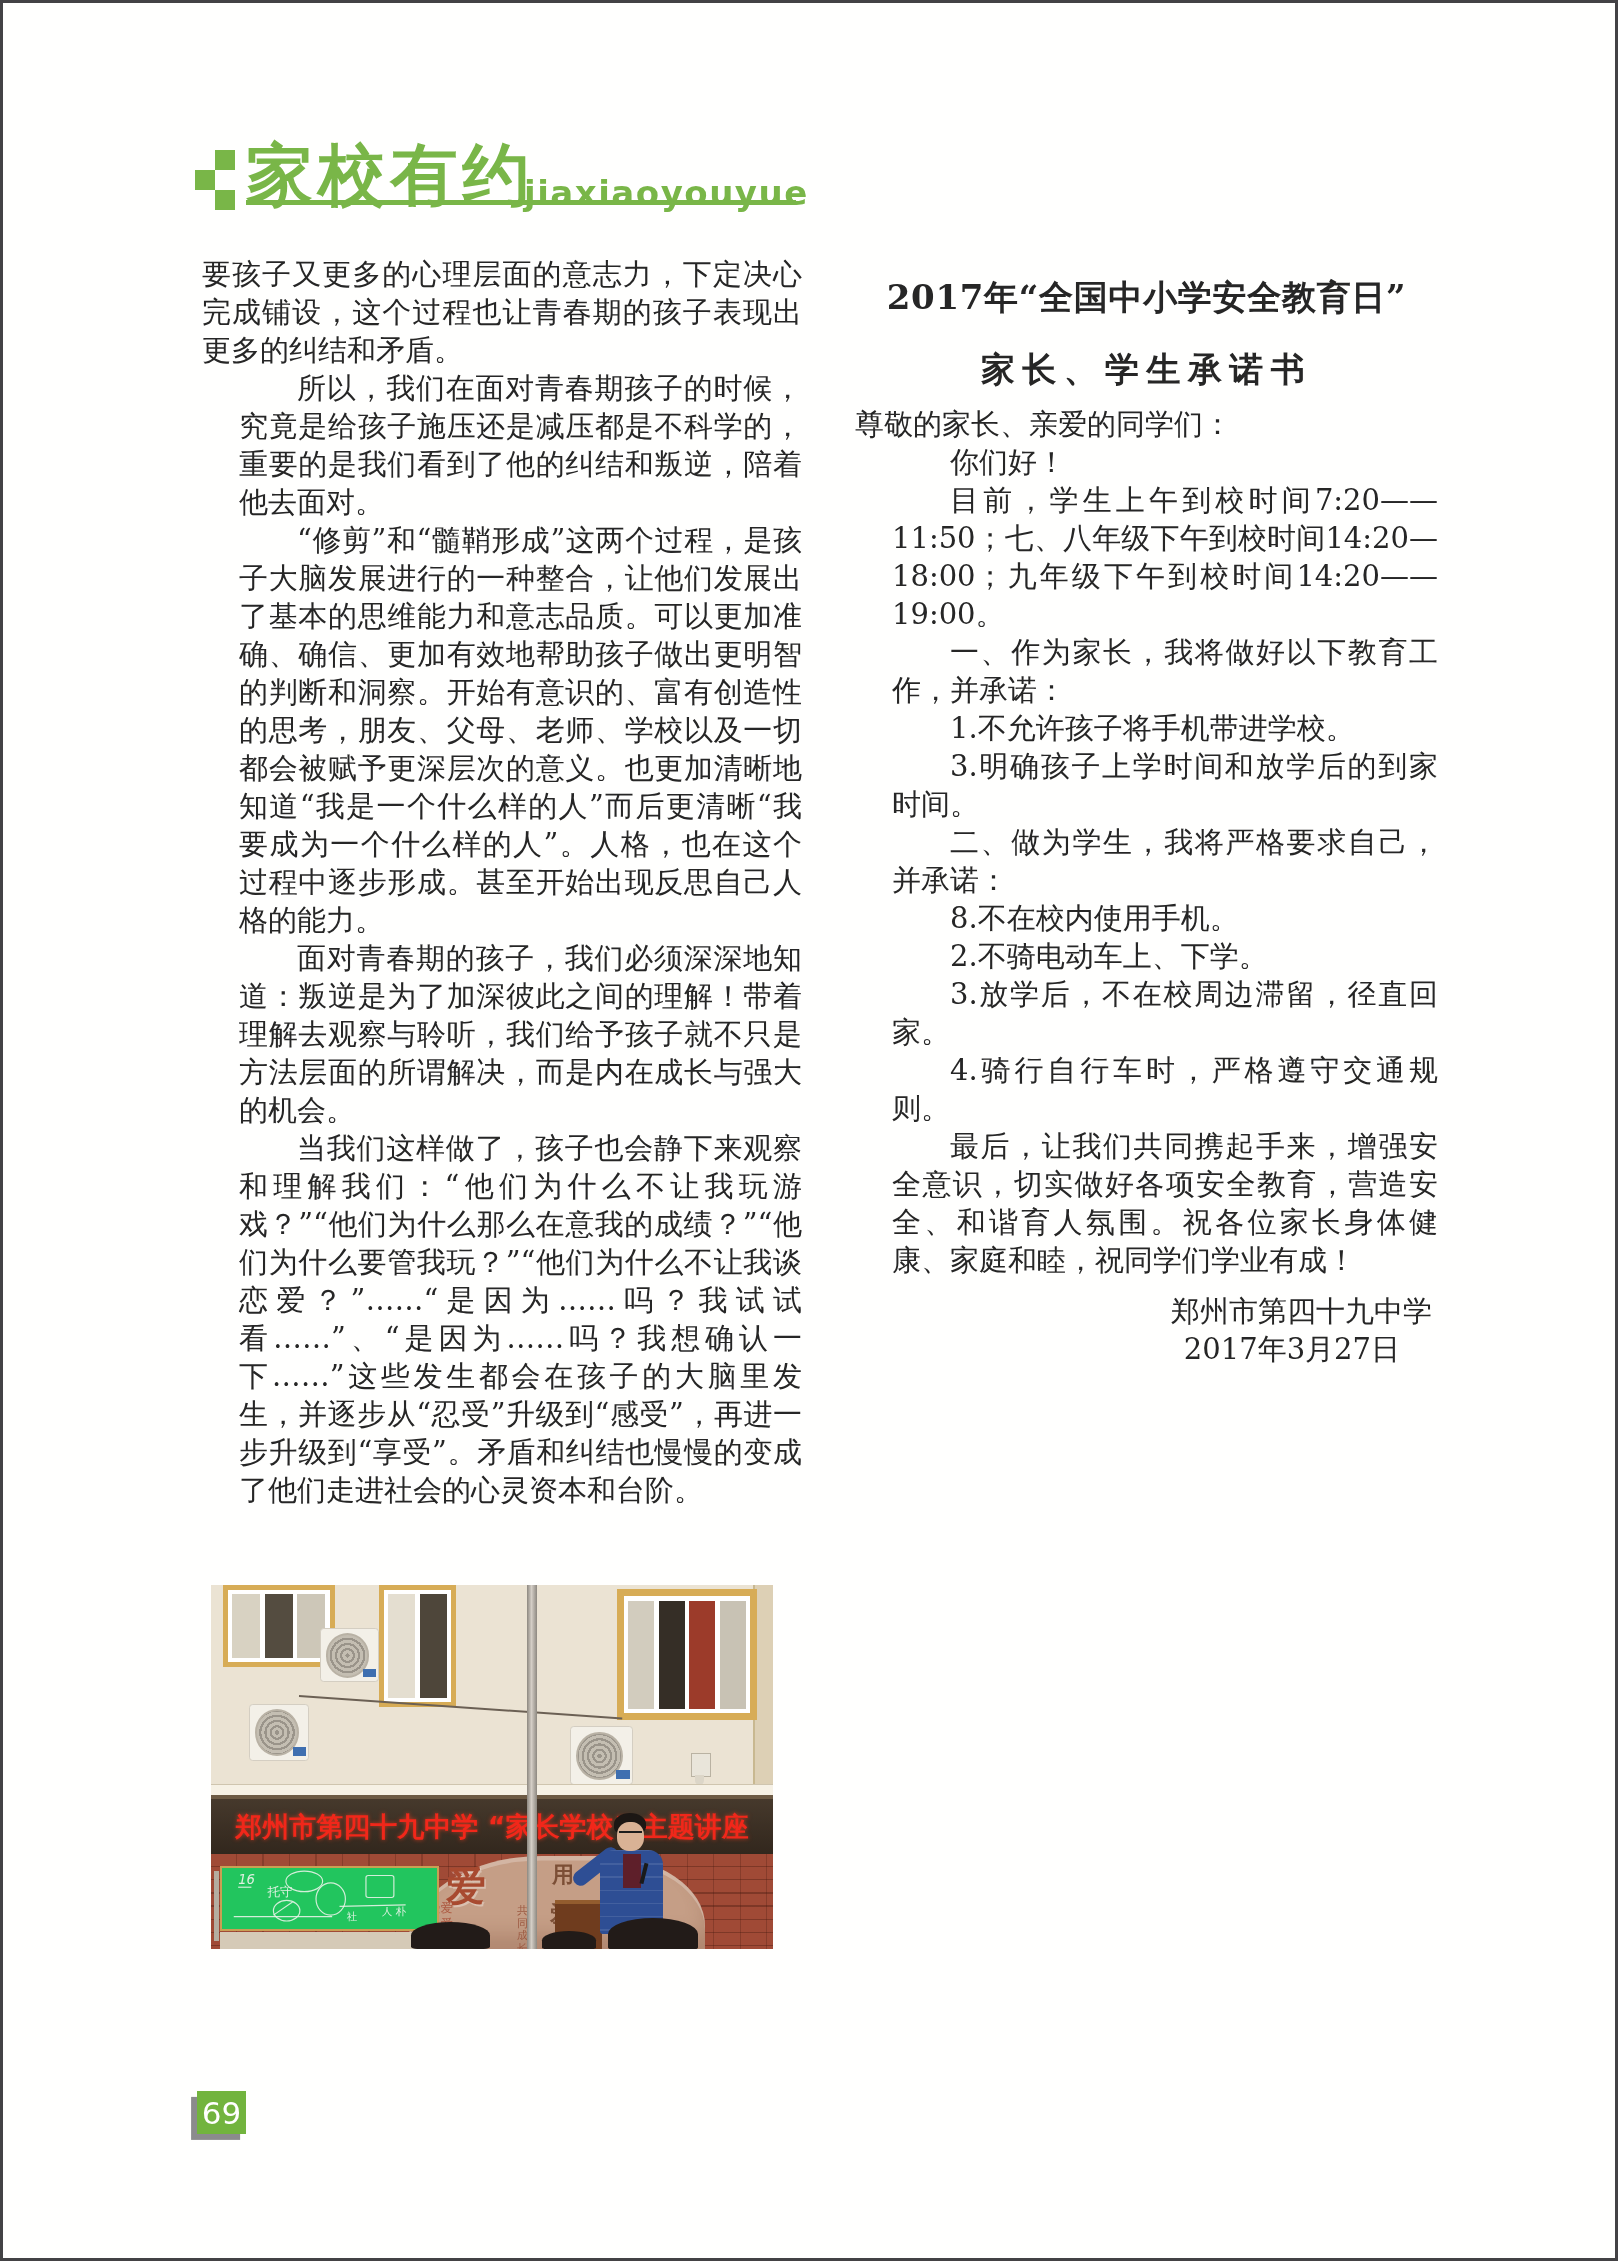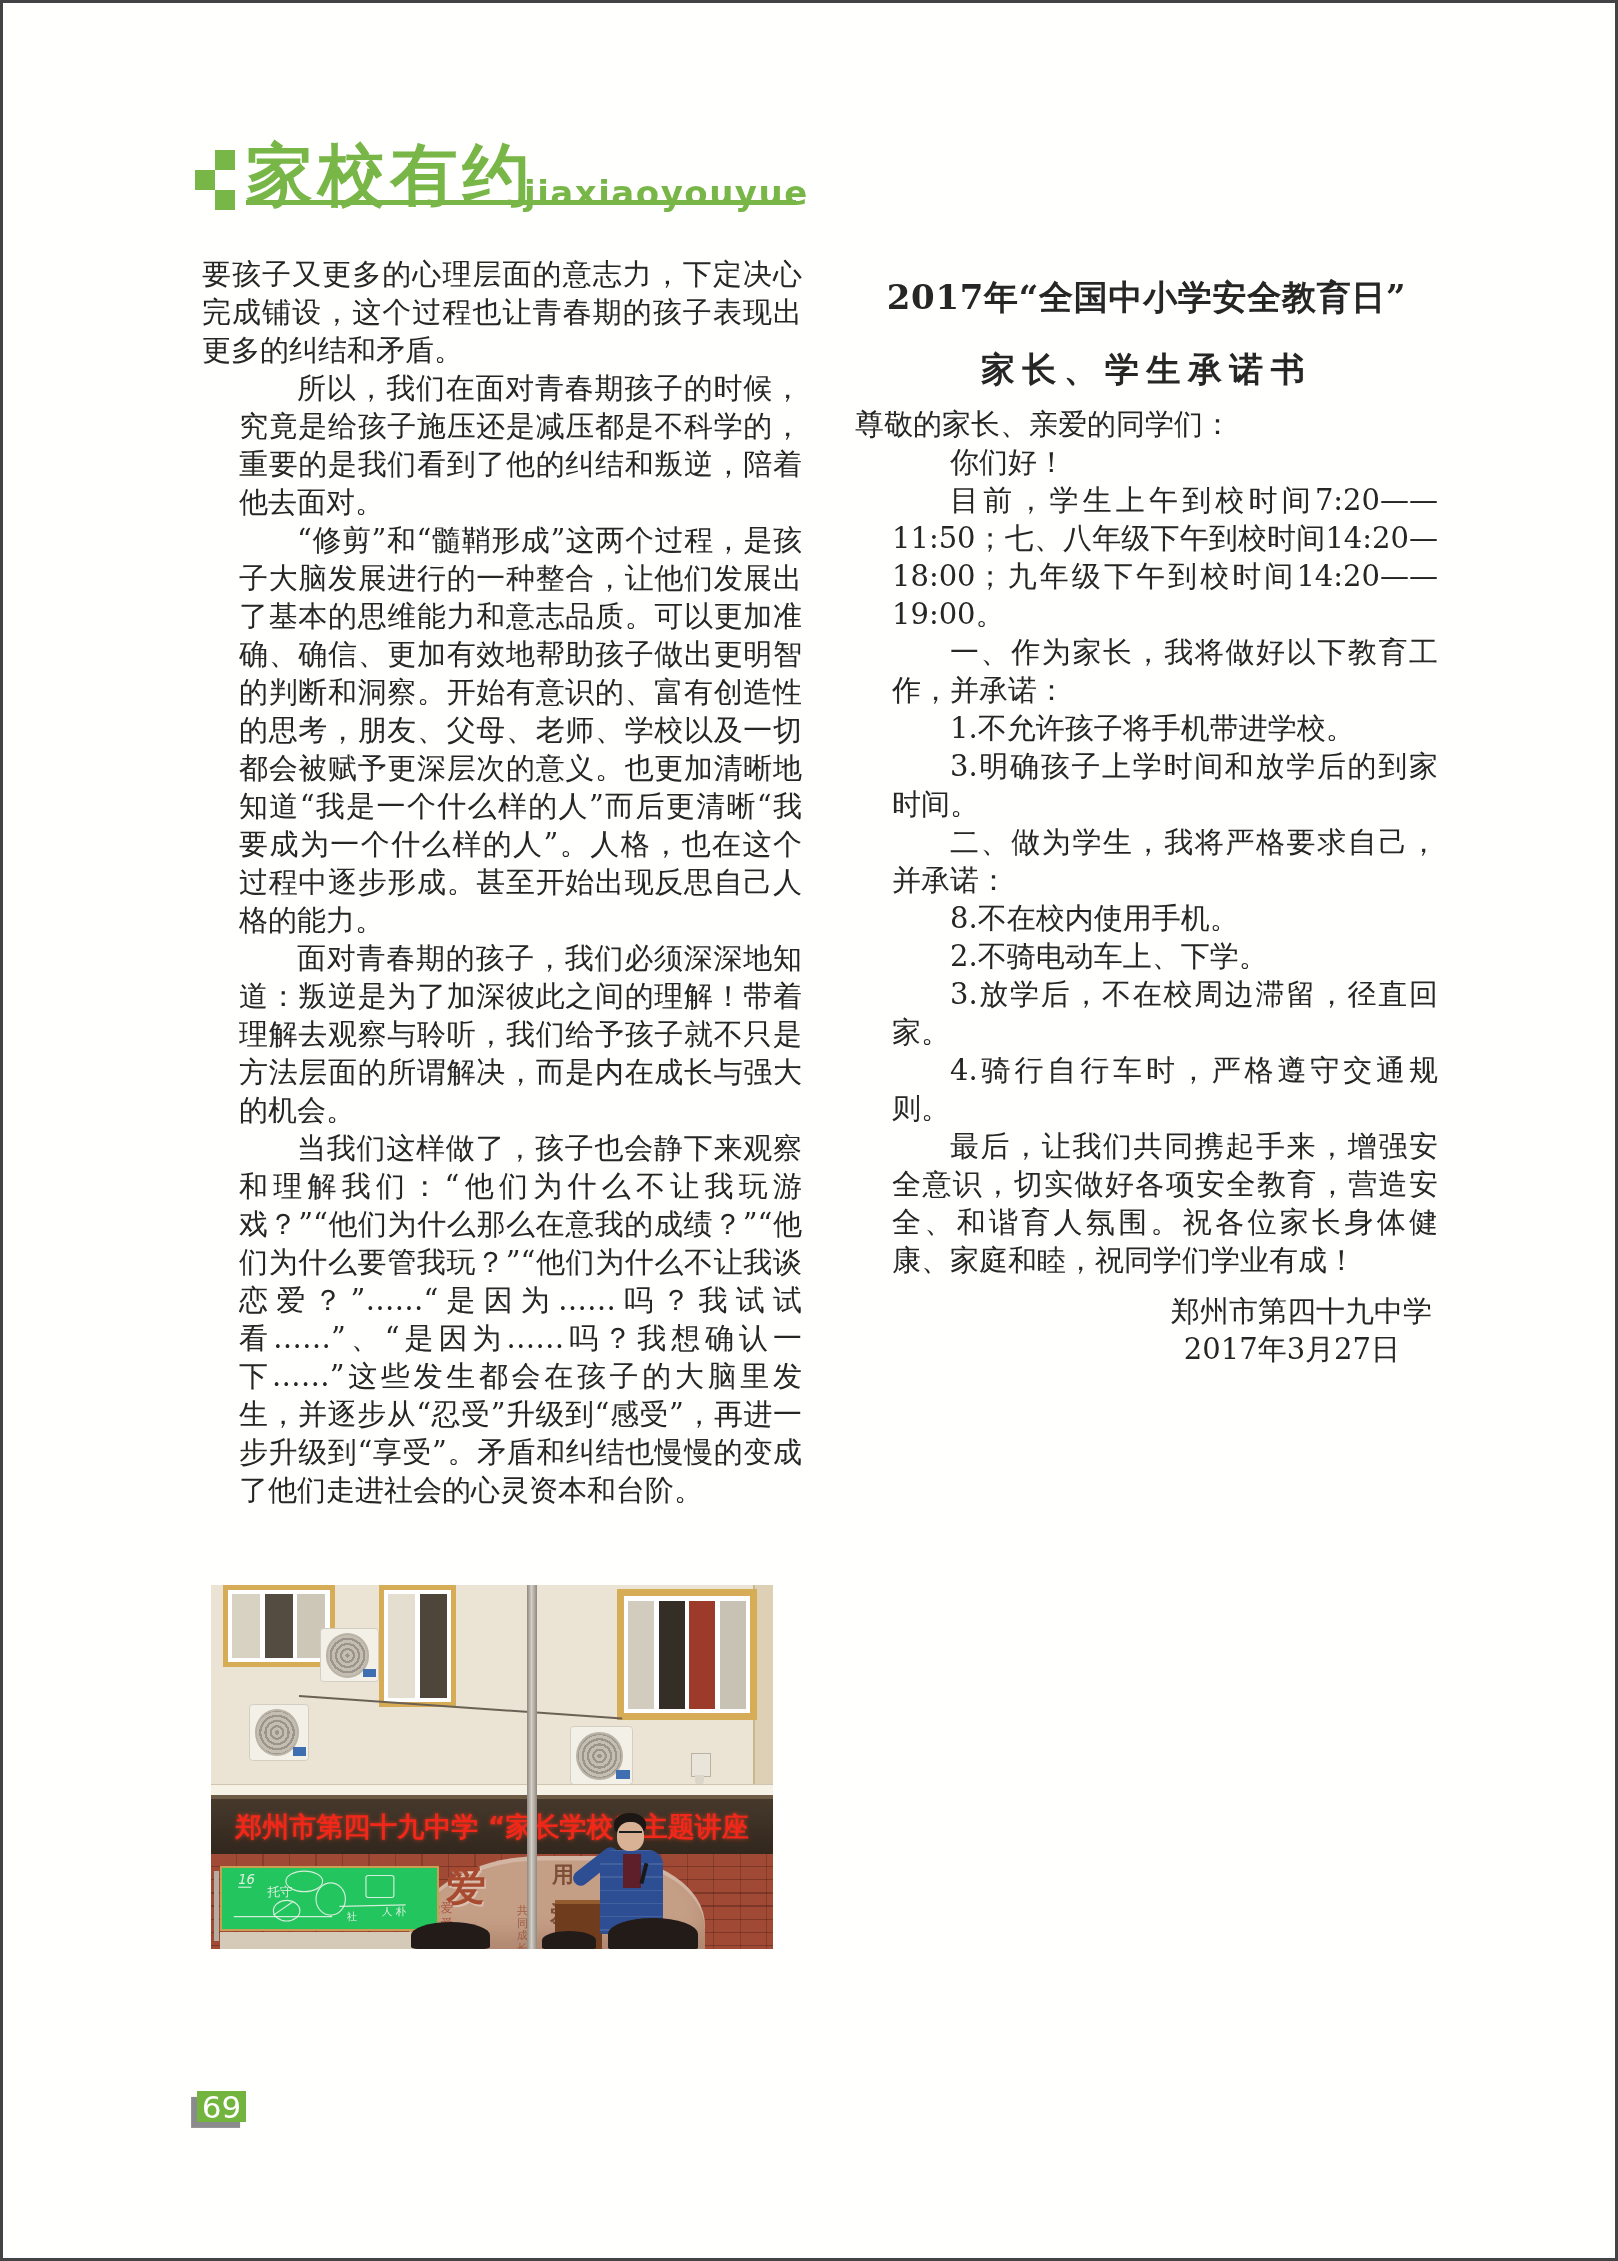--- a/index.html
+++ b/index.html
@@ -91,21 +91,21 @@
     background-image:repeating-linear-gradient(180deg, rgba(255,255,255,.10) 0 1.5px, rgba(0,0,0,0) 1.5px 13.2px);}
   .shirt{position:absolute;left:412px;top:269px;width:17.7px;height:34px;background:#5e1f2a;}
   .hair{position:absolute;left:403px;top:228px;width:32px;height:22px;background:#1c1714;border-radius:50% 50% 35% 35%;}
   .face{position:absolute;left:406px;top:237px;width:26.5px;height:29px;background:#d9b295;border-radius:45%;}
   .glasses{position:absolute;left:408px;top:246px;width:23px;height:4.4px;border-top:2.9px solid #1d1d1d;}
   .mic{position:absolute;left:431px;top:278px;width:4.4px;height:20.6px;background:#1a1a1a;transform:rotate(14deg);}
   .legs{position:absolute;left:400px;top:347px;width:34px;height:17px;background:#17141a;}
   .head{position:absolute;background:#221b18;border-radius:50% 50% 8% 8%;z-index:7;}
   
   .badge{
-    position:absolute;left:194px;top:2088px;width:49px;height:31px;background:#72b43e;
+    position:absolute;left:194px;top:2088px;width:49px;height:43px;background:#72b43e;
     box-shadow:-5.9px 5.9px 0 0 #8b8b8d;display:flex;align-items:center;justify-content:center;
     color:#ffffff;font-family:"DejaVu Sans", sans-serif;font-size:31px;
   }
 </style>
 </head>
 <body>
 
 <div class="page">
 
   <div>

